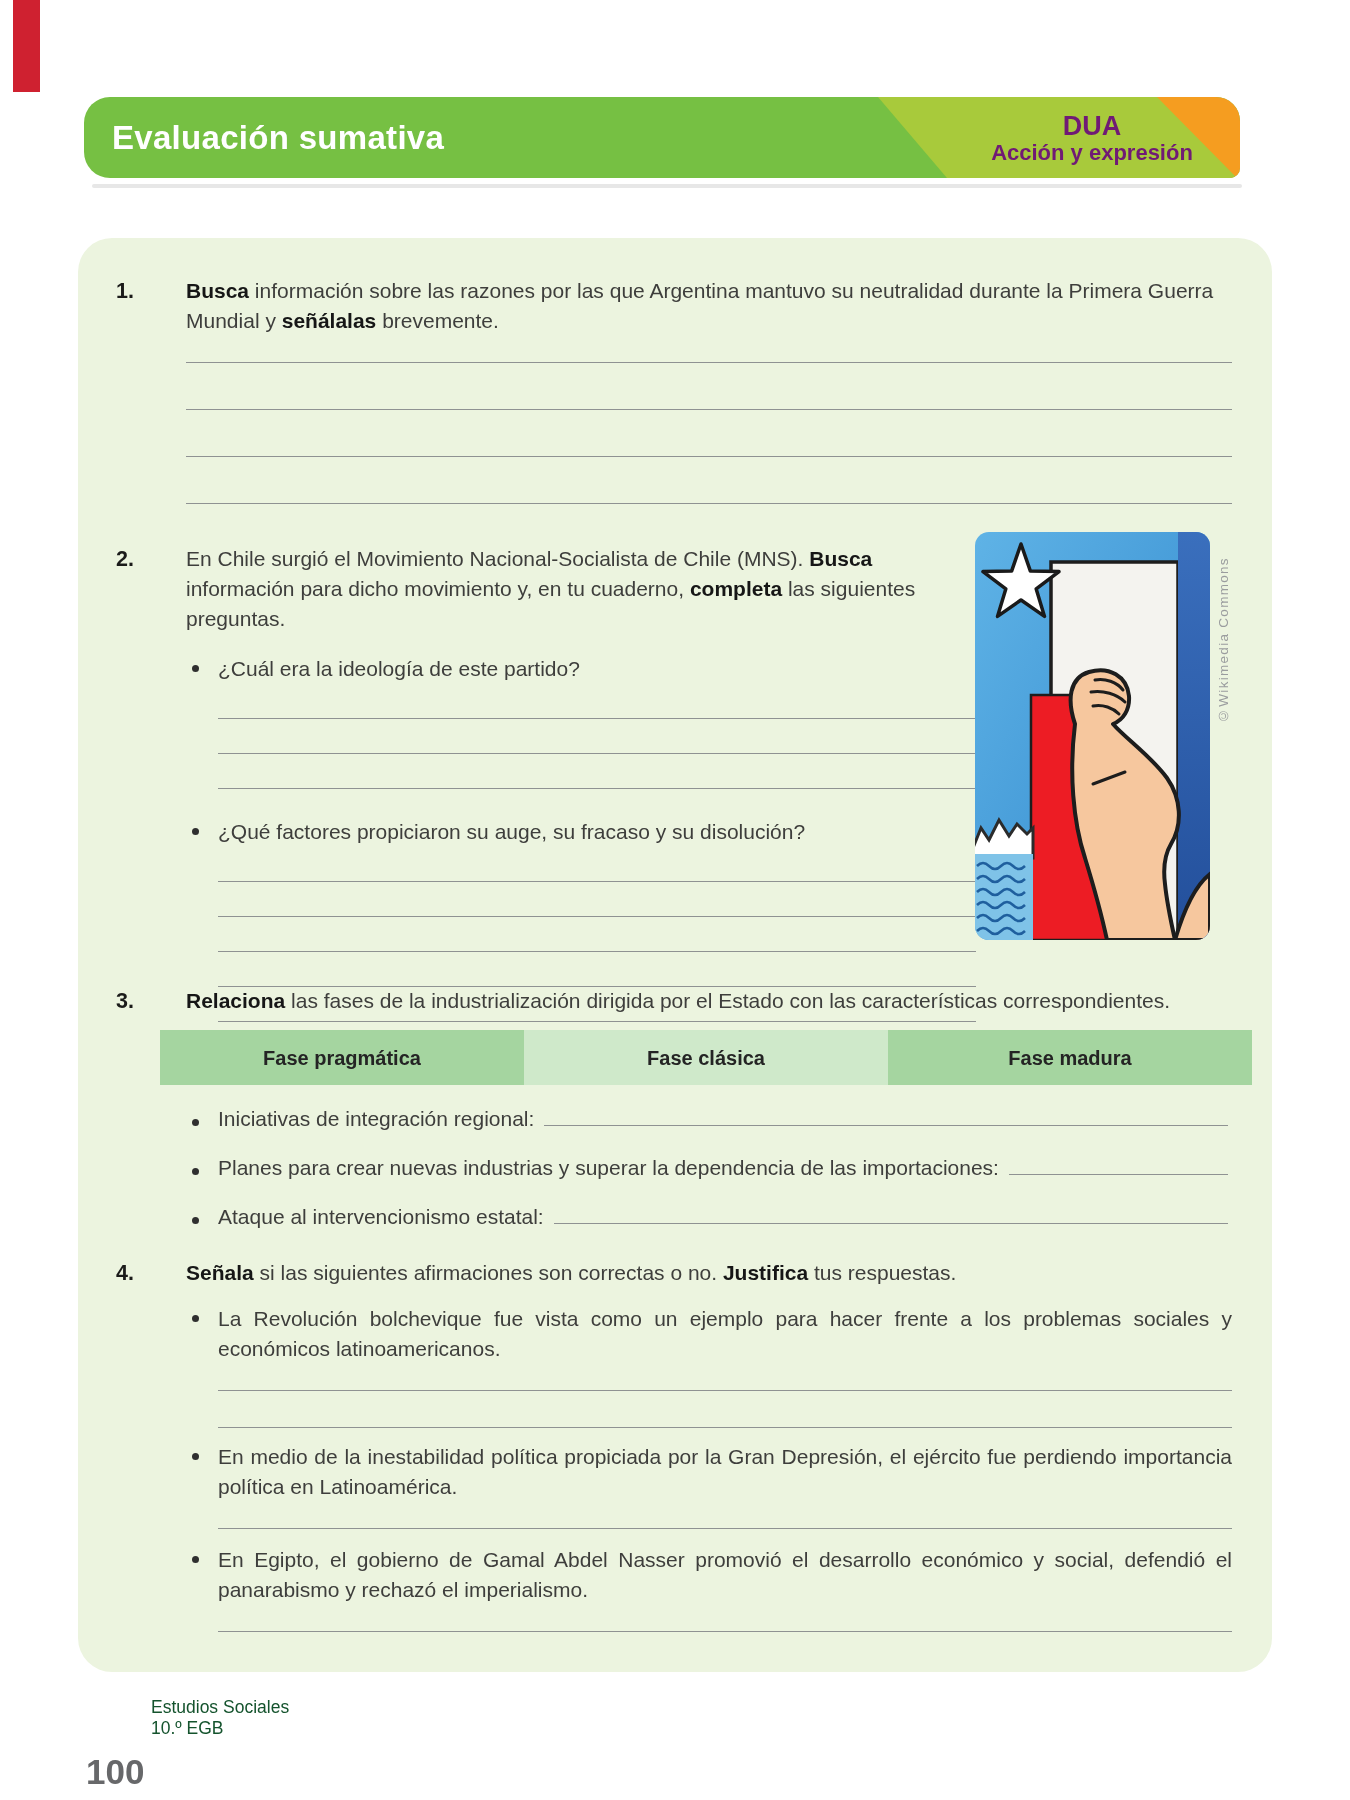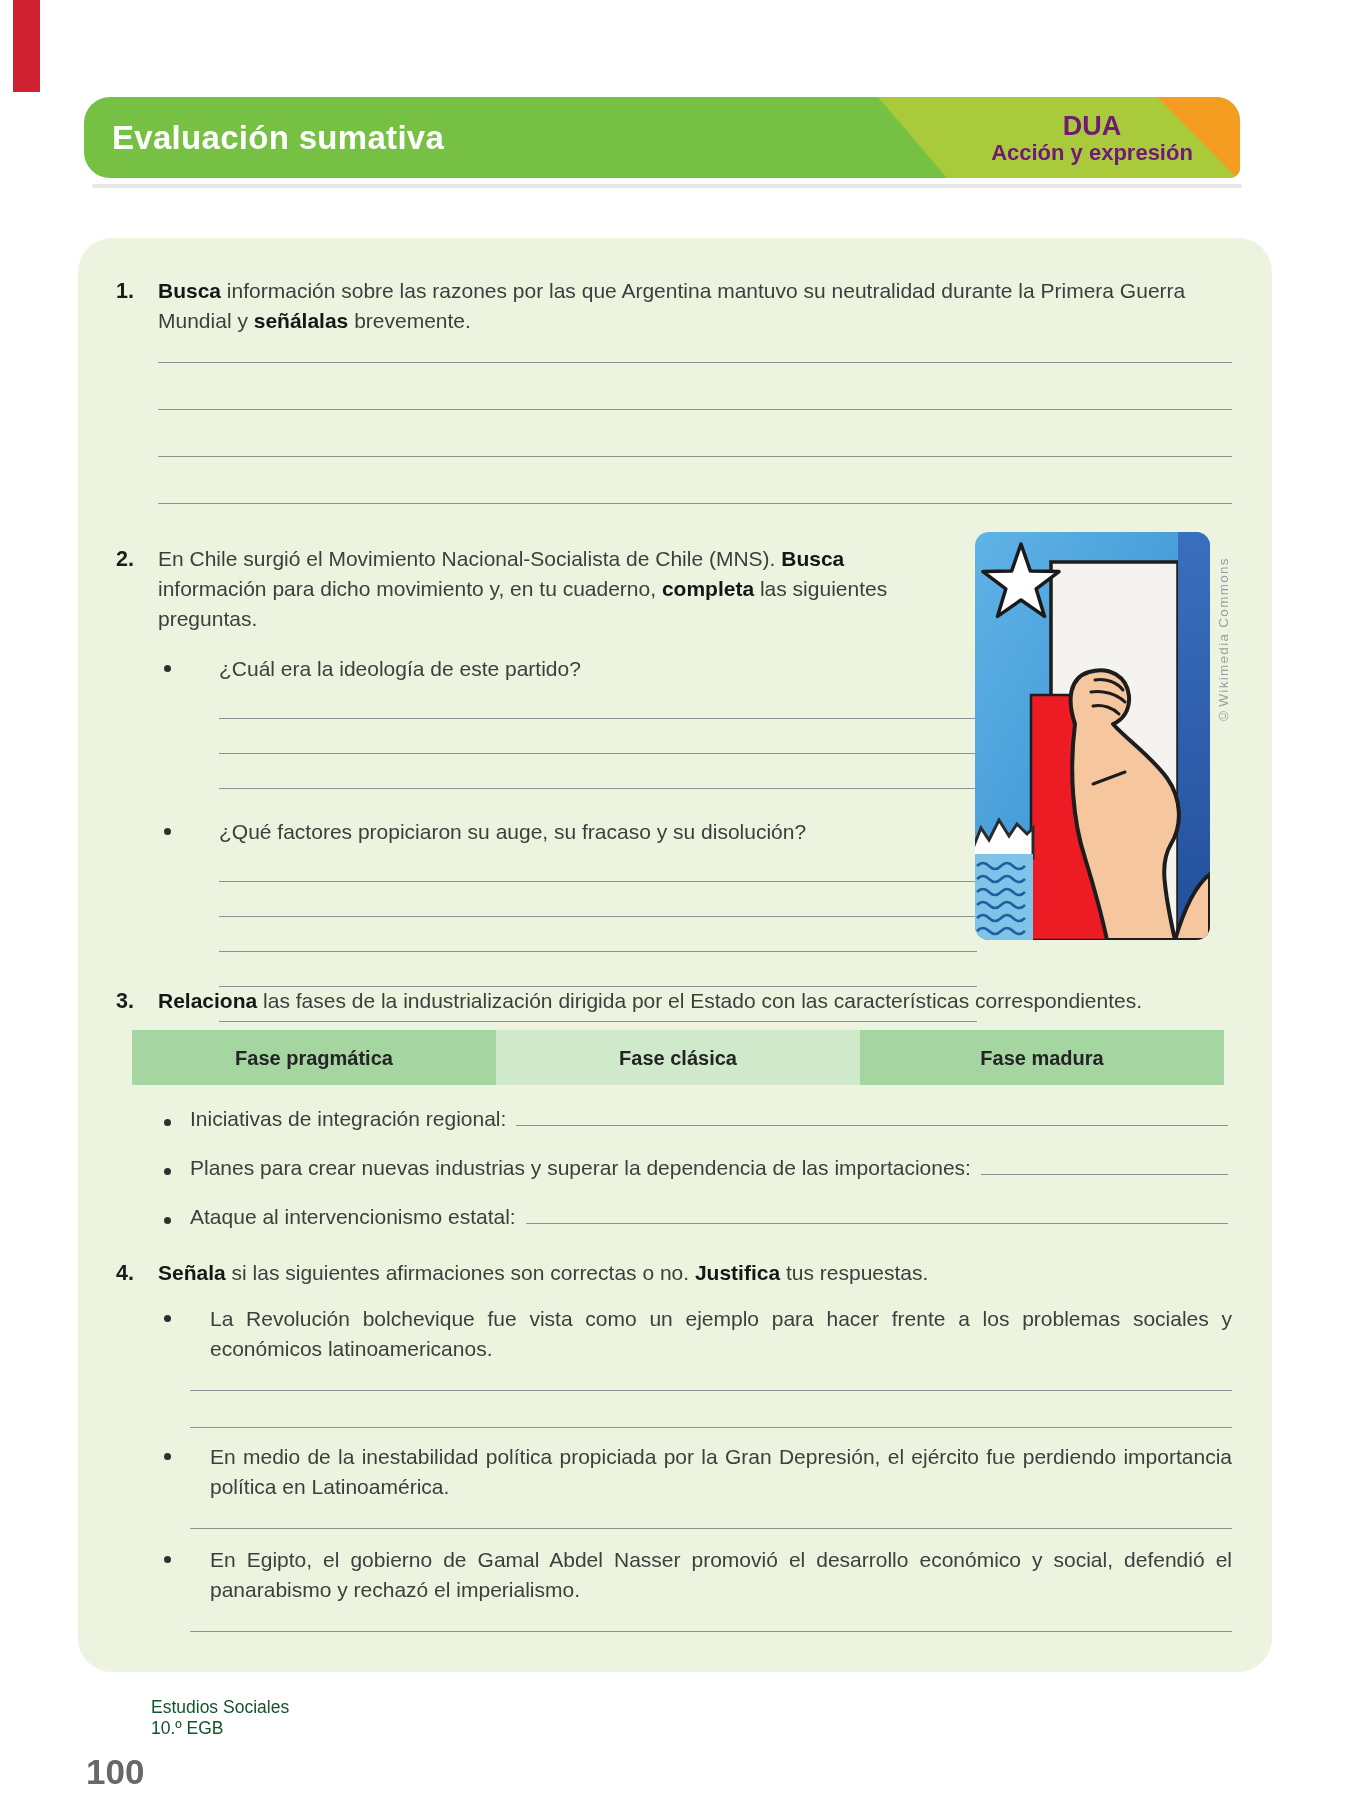--- a/index.html
+++ b/index.html
@@ -24,39 +24,39 @@
   .dua .dua-top{font-size:27px;font-weight:700;}
   .dua .dua-sub{font-size:22px;font-weight:700;}
   .banner-shadow{position:absolute;left:92px;top:184px;width:1150px;height:4px;
     background:#e7e7e7;border-radius:2px;}
 
   
   .panel{position:absolute;left:78px;top:238px;width:1194px;height:1434px;
     background:#ecf4df;border-radius:34px;}
   .q{position:absolute;left:38px;right:40px;display:flex;}
   .q-num{width:42px;flex:0 0 42px;font-weight:700;color:#1b1b1a;font-size:21.5px;line-height:30px;}
-  .q-body{flex:1;min-width:0;font-size:21px;line-height:30px;}
+  .q-body{flex:1;min-width:0;font-size:21px;line-height:30px;margin-left:28px;}
   .q-body b{color:#161616;}
   .ans{height:0;border-bottom:1.6px solid #8f9292;}
   .bullet-row{display:flex;margin-left:-6px;}
   .dot{flex:0 0 38px;padding-top:11px;}
   .dot i{display:block;width:7px;height:7px;border-radius:50%;background:#2f2f2f;margin-left:12px;}
   .b-body{flex:1;min-width:0;}
 
   
   .q1{top:38px;}
   .q1 .q-text{max-width:1048px;}
   .q1 .ans{margin-top:46px;}
   .q1 .ans.first{margin-top:26px;}
 
   
   .q2{top:306px;}
   .q2 .q-text{max-width:792px;}
   .q2 .b-body{max-width:758px;flex:0 1 758px;}
-  .q2 .bullet-row{margin-top:20px;gap:29px;}
+  .q2 .bullet-row{margin-top:20px;}
   .q2 .bullet-row.second{margin-top:28px;}
   .q2 .ans{margin-top:34px;}
 
   
   .figure{position:absolute;left:897px;top:294px;width:235px;height:408px;
     border-radius:14px;overflow:hidden;}
   .figure svg{display:block;}
   .credit{position:absolute;left:1138px;top:295px;height:190px;
     writing-mode:vertical-rl;transform:rotate(180deg);
     font-size:13.5px;letter-spacing:1.3px;color:#9a9c9e;}
@@ -65,21 +65,21 @@
   .q3{top:748px;}
   .phase-table{display:flex;margin:14px 0 0 -26px;width:1092px;height:55px;}
   .phase-cell{flex:1;display:flex;align-items:center;justify-content:center;
     font-size:20px;font-weight:700;color:#242424;background:#a5d5a0;}
   .phase-cell.mid{background:#cfe9ca;}
   .q3 .bullet-row{margin-top:18px;align-items:baseline;}
   .fill-line{flex:1;border-bottom:1.6px solid #8f9292;height:22px;margin-left:10px;margin-right:4px;}
 
   
   .q4{top:1020px;}
-  .q4 .stmt{margin-top:16px;gap:20px;}
+  .q4 .stmt{margin-top:16px;}
   .q4 .stmt .b-body{text-align:justify;}
   .q4 .ansA{margin-top:26px;margin-left:32px;}
   .q4 .ansB{margin-top:36px;margin-left:32px;}
   .q4 .stmt2{margin-top:14px;}
   .q4 .ansC{margin-top:26px;margin-left:32px;}
   .q4 .stmt3{margin-top:16px;}
   .q4 .ansD{margin-top:26px;margin-left:32px;}
 
   
   .footer-num{position:absolute;left:86px;top:1752px;font-size:35px;font-weight:800;color:#67686a;}

